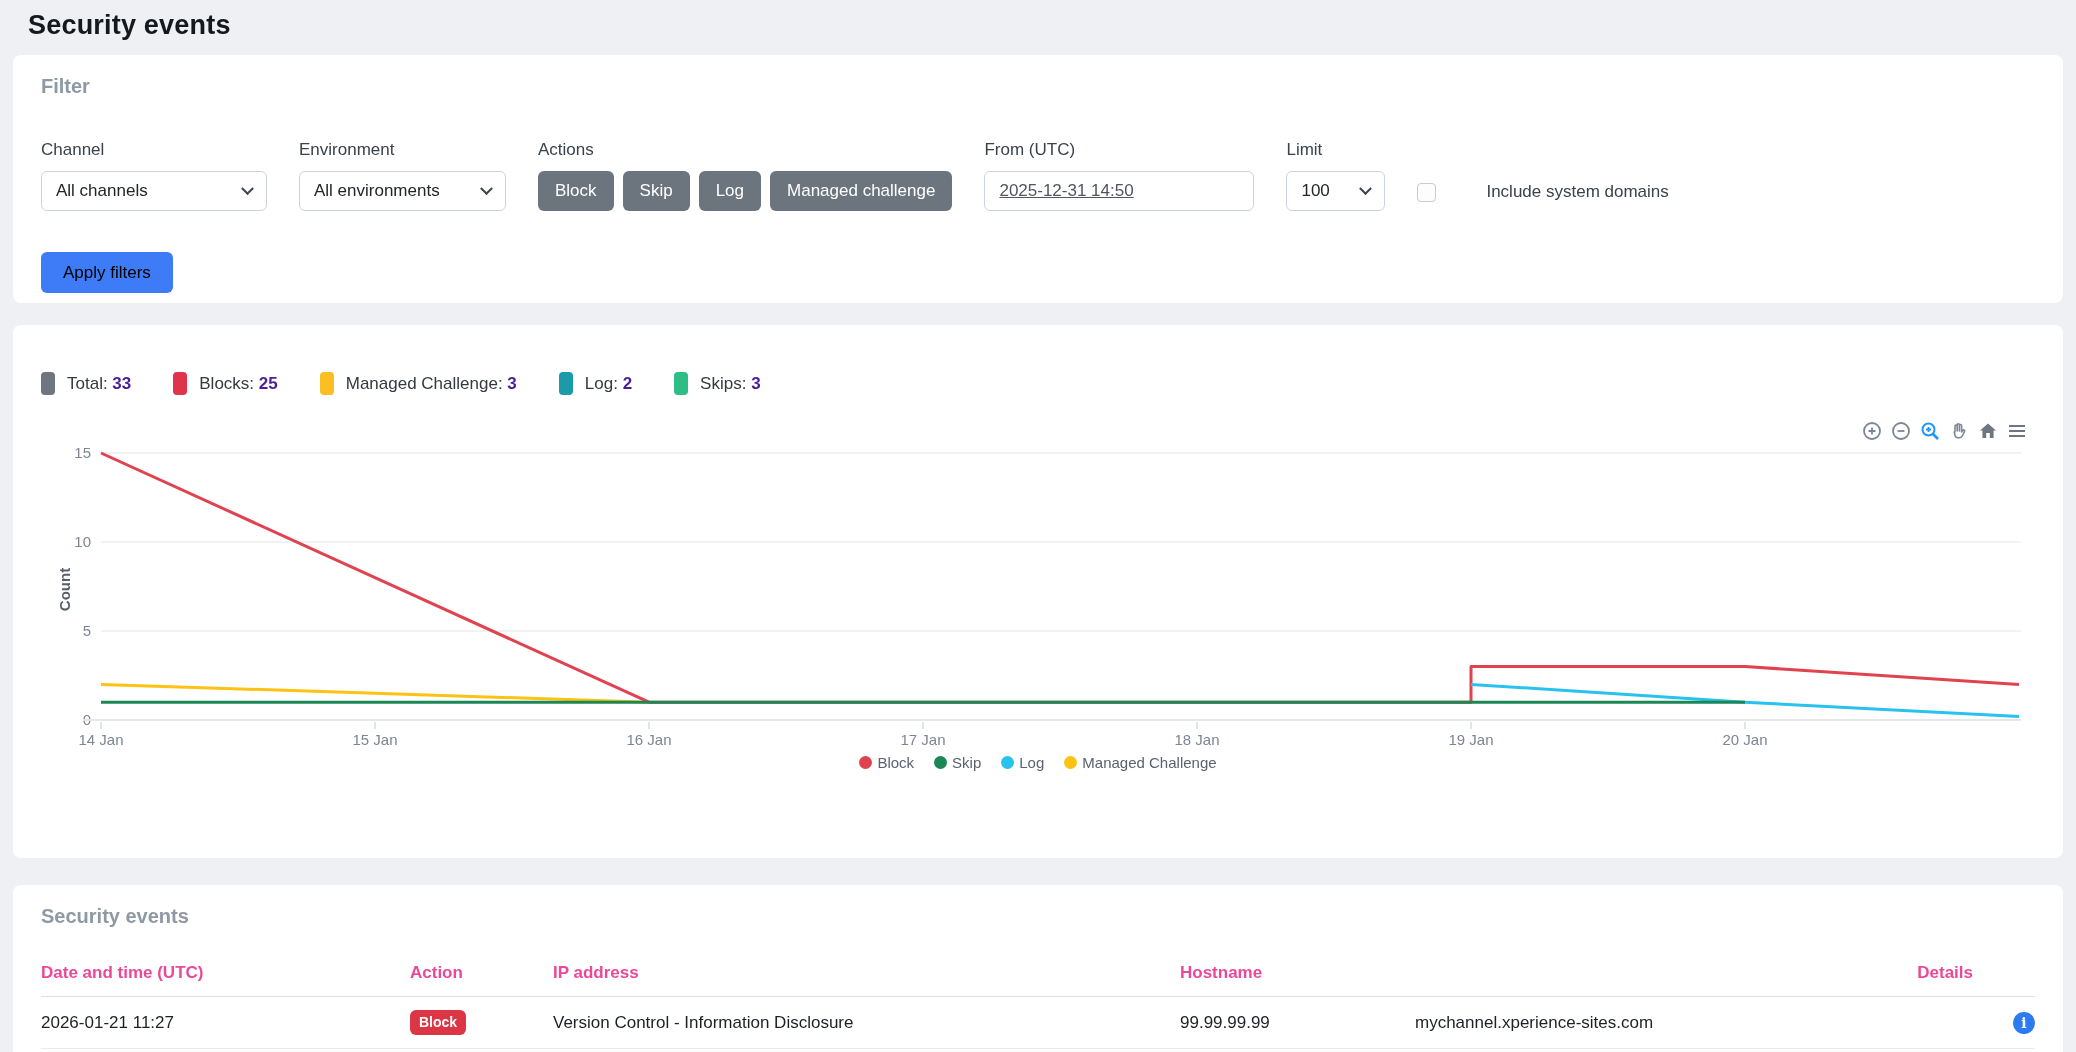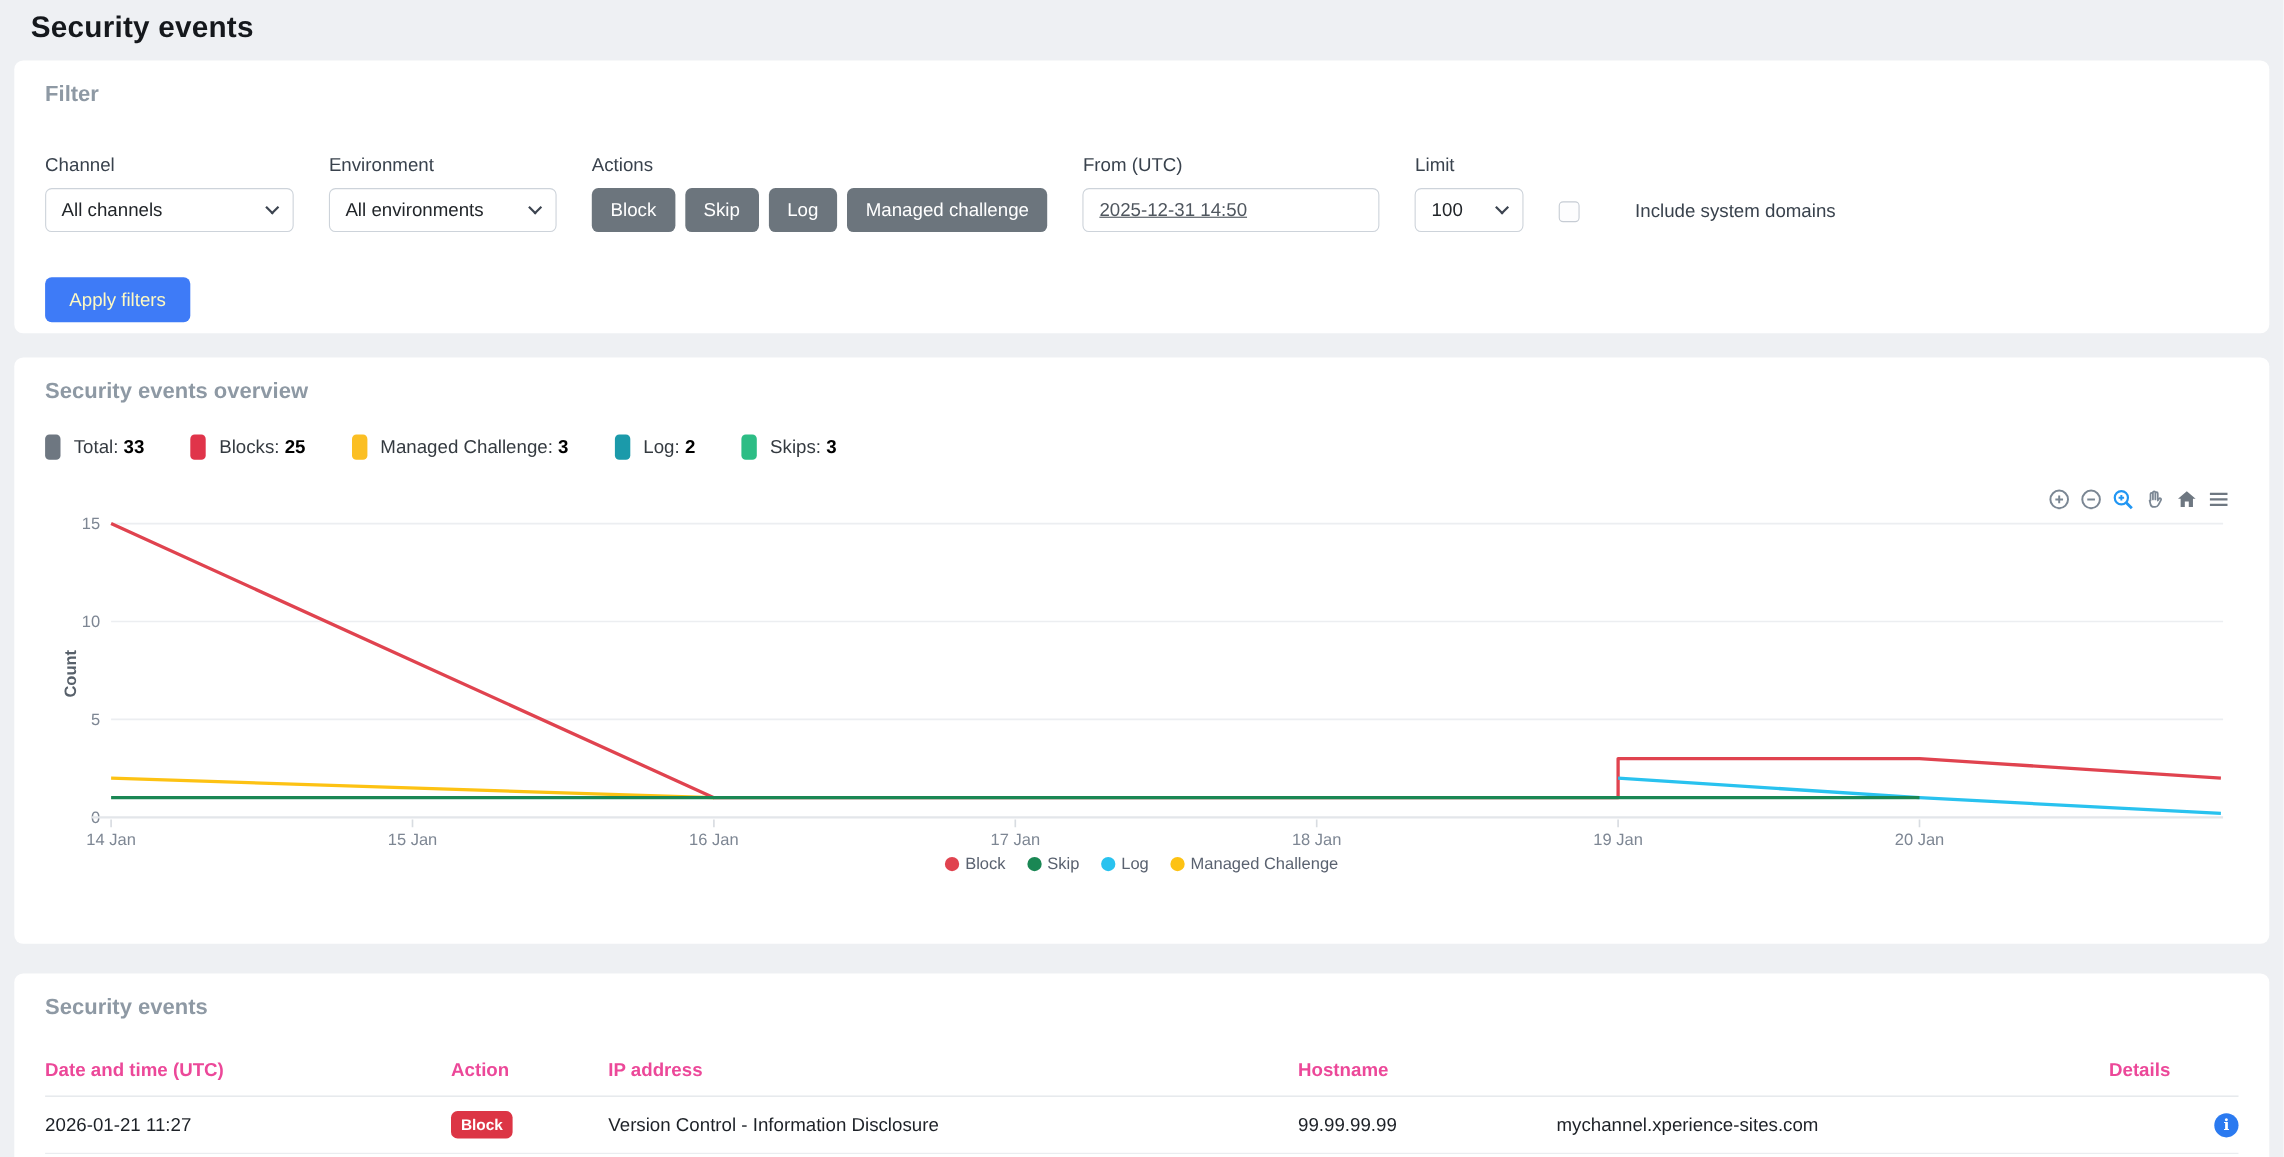--- a/index.html
+++ b/index.html
@@ -28,29 +28,29 @@
   .fake-select { justify-content: space-between; cursor: pointer; color:#212529; }
   .chev { width: 9px; height: 9px; border-right: 2px solid #3c4450; border-bottom: 2px solid #3c4450;
           transform: rotate(45deg) translate(-2px,-2px); margin-left: 12px; flex: 0 0 auto; }
   .text-input { color: #4f565e; }
   .action-btns { display: flex; gap: 9px; }
   .action-btn { height: 40px; border: none; border-radius: 6px; background: #6c757d; color: #fff;
                 font-size: 17px; padding: 0 17px; font-family: inherit; cursor: pointer; }
   .checkbox-field { display: flex; align-items: center; gap: 10px; margin-bottom: 9px; }
   .checkbox { width: 19px; height: 19px; border: 1px solid #c6ccd4; border-radius: 4px; background: #fdfdfe; cursor:pointer; }
   .checkbox-label { font-size: 17px; color: #39424d; margin-left: 40px; }
-  .apply-btn { margin-top: 41px; height: 41px; padding: 0 22px; background: #3e7bf7; color: #fef9c3;
+  .apply-btn { margin-top: 41px; height: 41px; padding: 0 22px; background: #3e7bf7; color: #000000;
                border: none; border-radius: 6px; font-size: 17px; font-family: inherit; cursor: pointer; }
 
   
   #overview-panel { margin-top: 22px; height: 533px; }
   .stats-legend { display: flex; gap: 42px; margin-top: 27px; align-items: center; }
   .stat-item { display: flex; align-items: center; gap: 12px; font-size: 17px; color: #343a40; }
   .stat-swatch { width: 14px; height: 23px; border-radius: 4px; flex: 0 0 auto; }
-  .stat-item b { color: #000000; margin-top: 11px; }
+  .stat-item b { color: #4c1d95; margin-top: 11px; }
   .chart-wrap { position: relative; }
   .chart-toolbar { position: absolute; top: 12px; right: 8px; display: flex; gap: 9px; align-items: center; }
   .tb-icon { width: 20px; height: 20px; display: block; cursor: pointer; }
   .count-label { position: absolute; left: 2px; top: 172px; transform: rotate(-90deg);
                  font-size: 15px; font-weight: 700; color: #57606a; }
   #chart-svg { display: block; margin: 14px 0 0 30px; }
   .chart-legend { display: flex; justify-content: center; gap: 20px; margin-top: 0px; }
   .cl-item { display: flex; align-items: center; gap: 5px; font-size: 15px; color: #5a6270; }
   .cl-dot { width: 13px; height: 13px; border-radius: 50%; }
 
@@ -120,21 +120,20 @@
     <div class="checkbox-field">
       <span class="checkbox"></span>
       <span class="checkbox-label">Include system domains</span>
     </div>
   </div>
 
   <button class="apply-btn">Apply filters</button>
 </section>
 
 <section class="panel" id="overview-panel">
-  <div class="panel-title">Security events overview</div>
 
   <div class="stats-legend" id="stats-legend">
       <div class="stat-item">
         <span class="stat-swatch" style="background:#6e7781"></span>
         <span>Total: <b>33</b></span>
       </div>
       <div class="stat-item">
         <span class="stat-swatch" style="background:#e0344a"></span>
         <span>Blocks: <b>25</b></span>
       </div>

